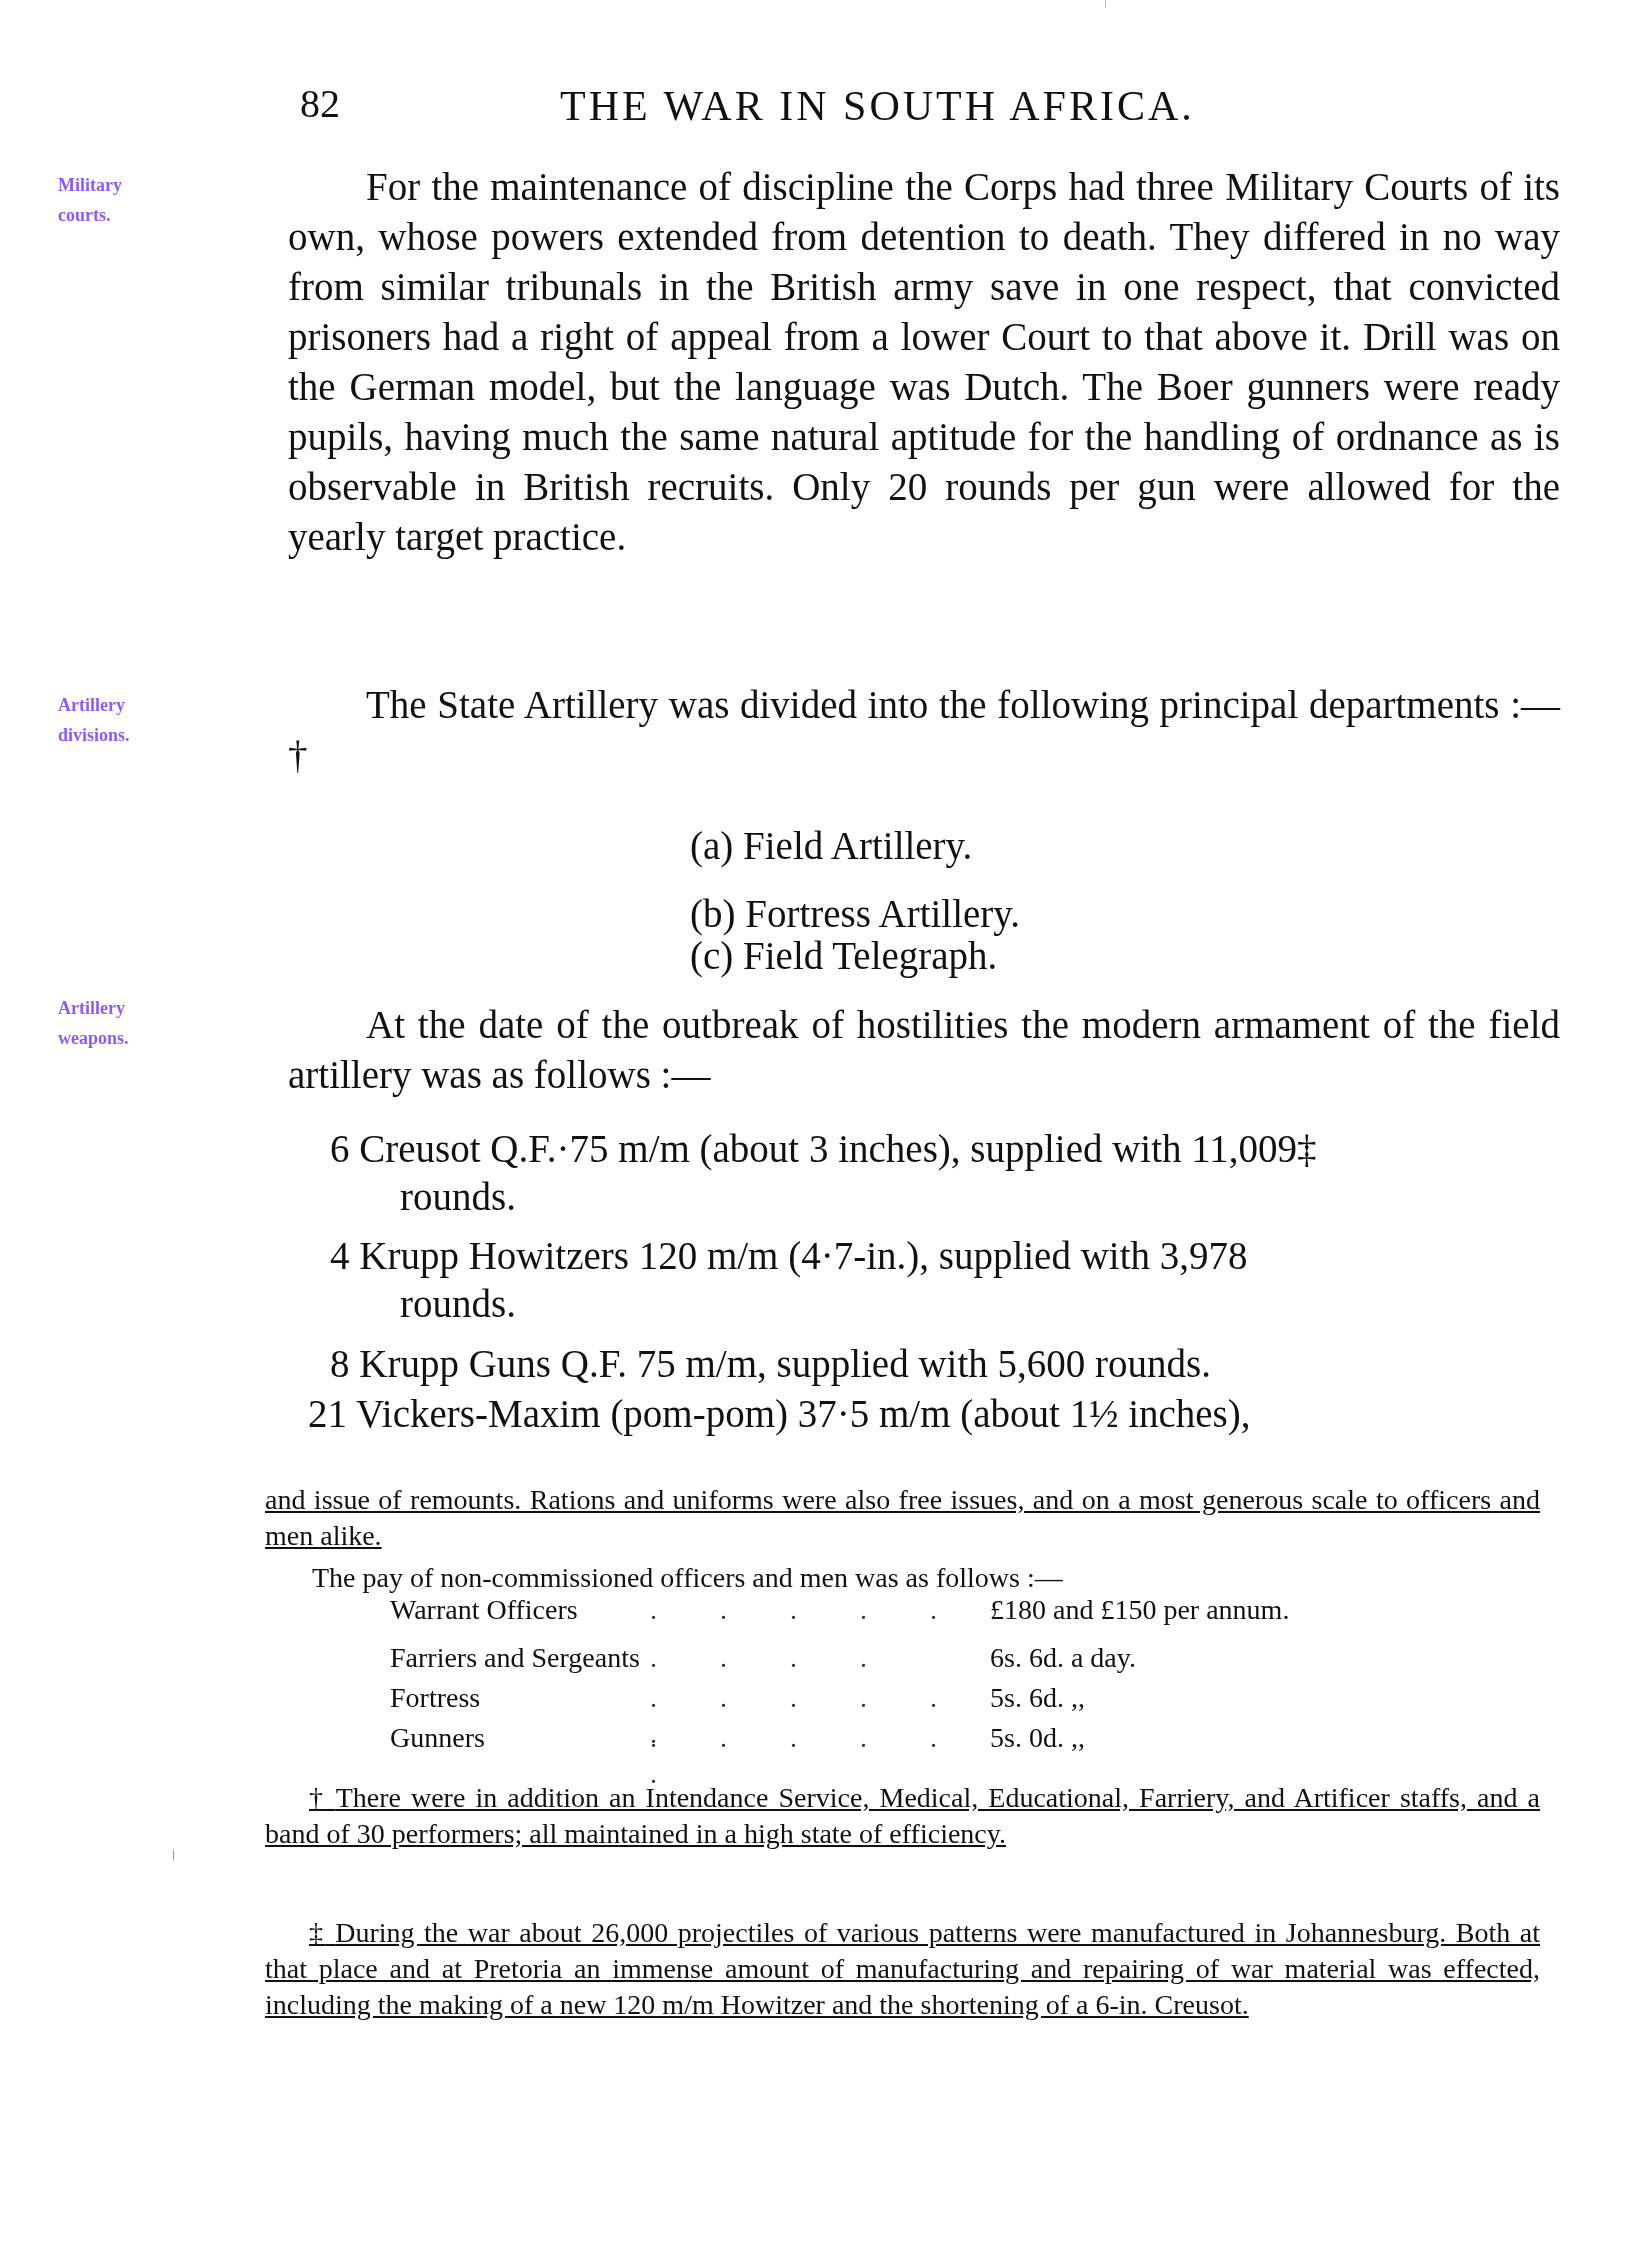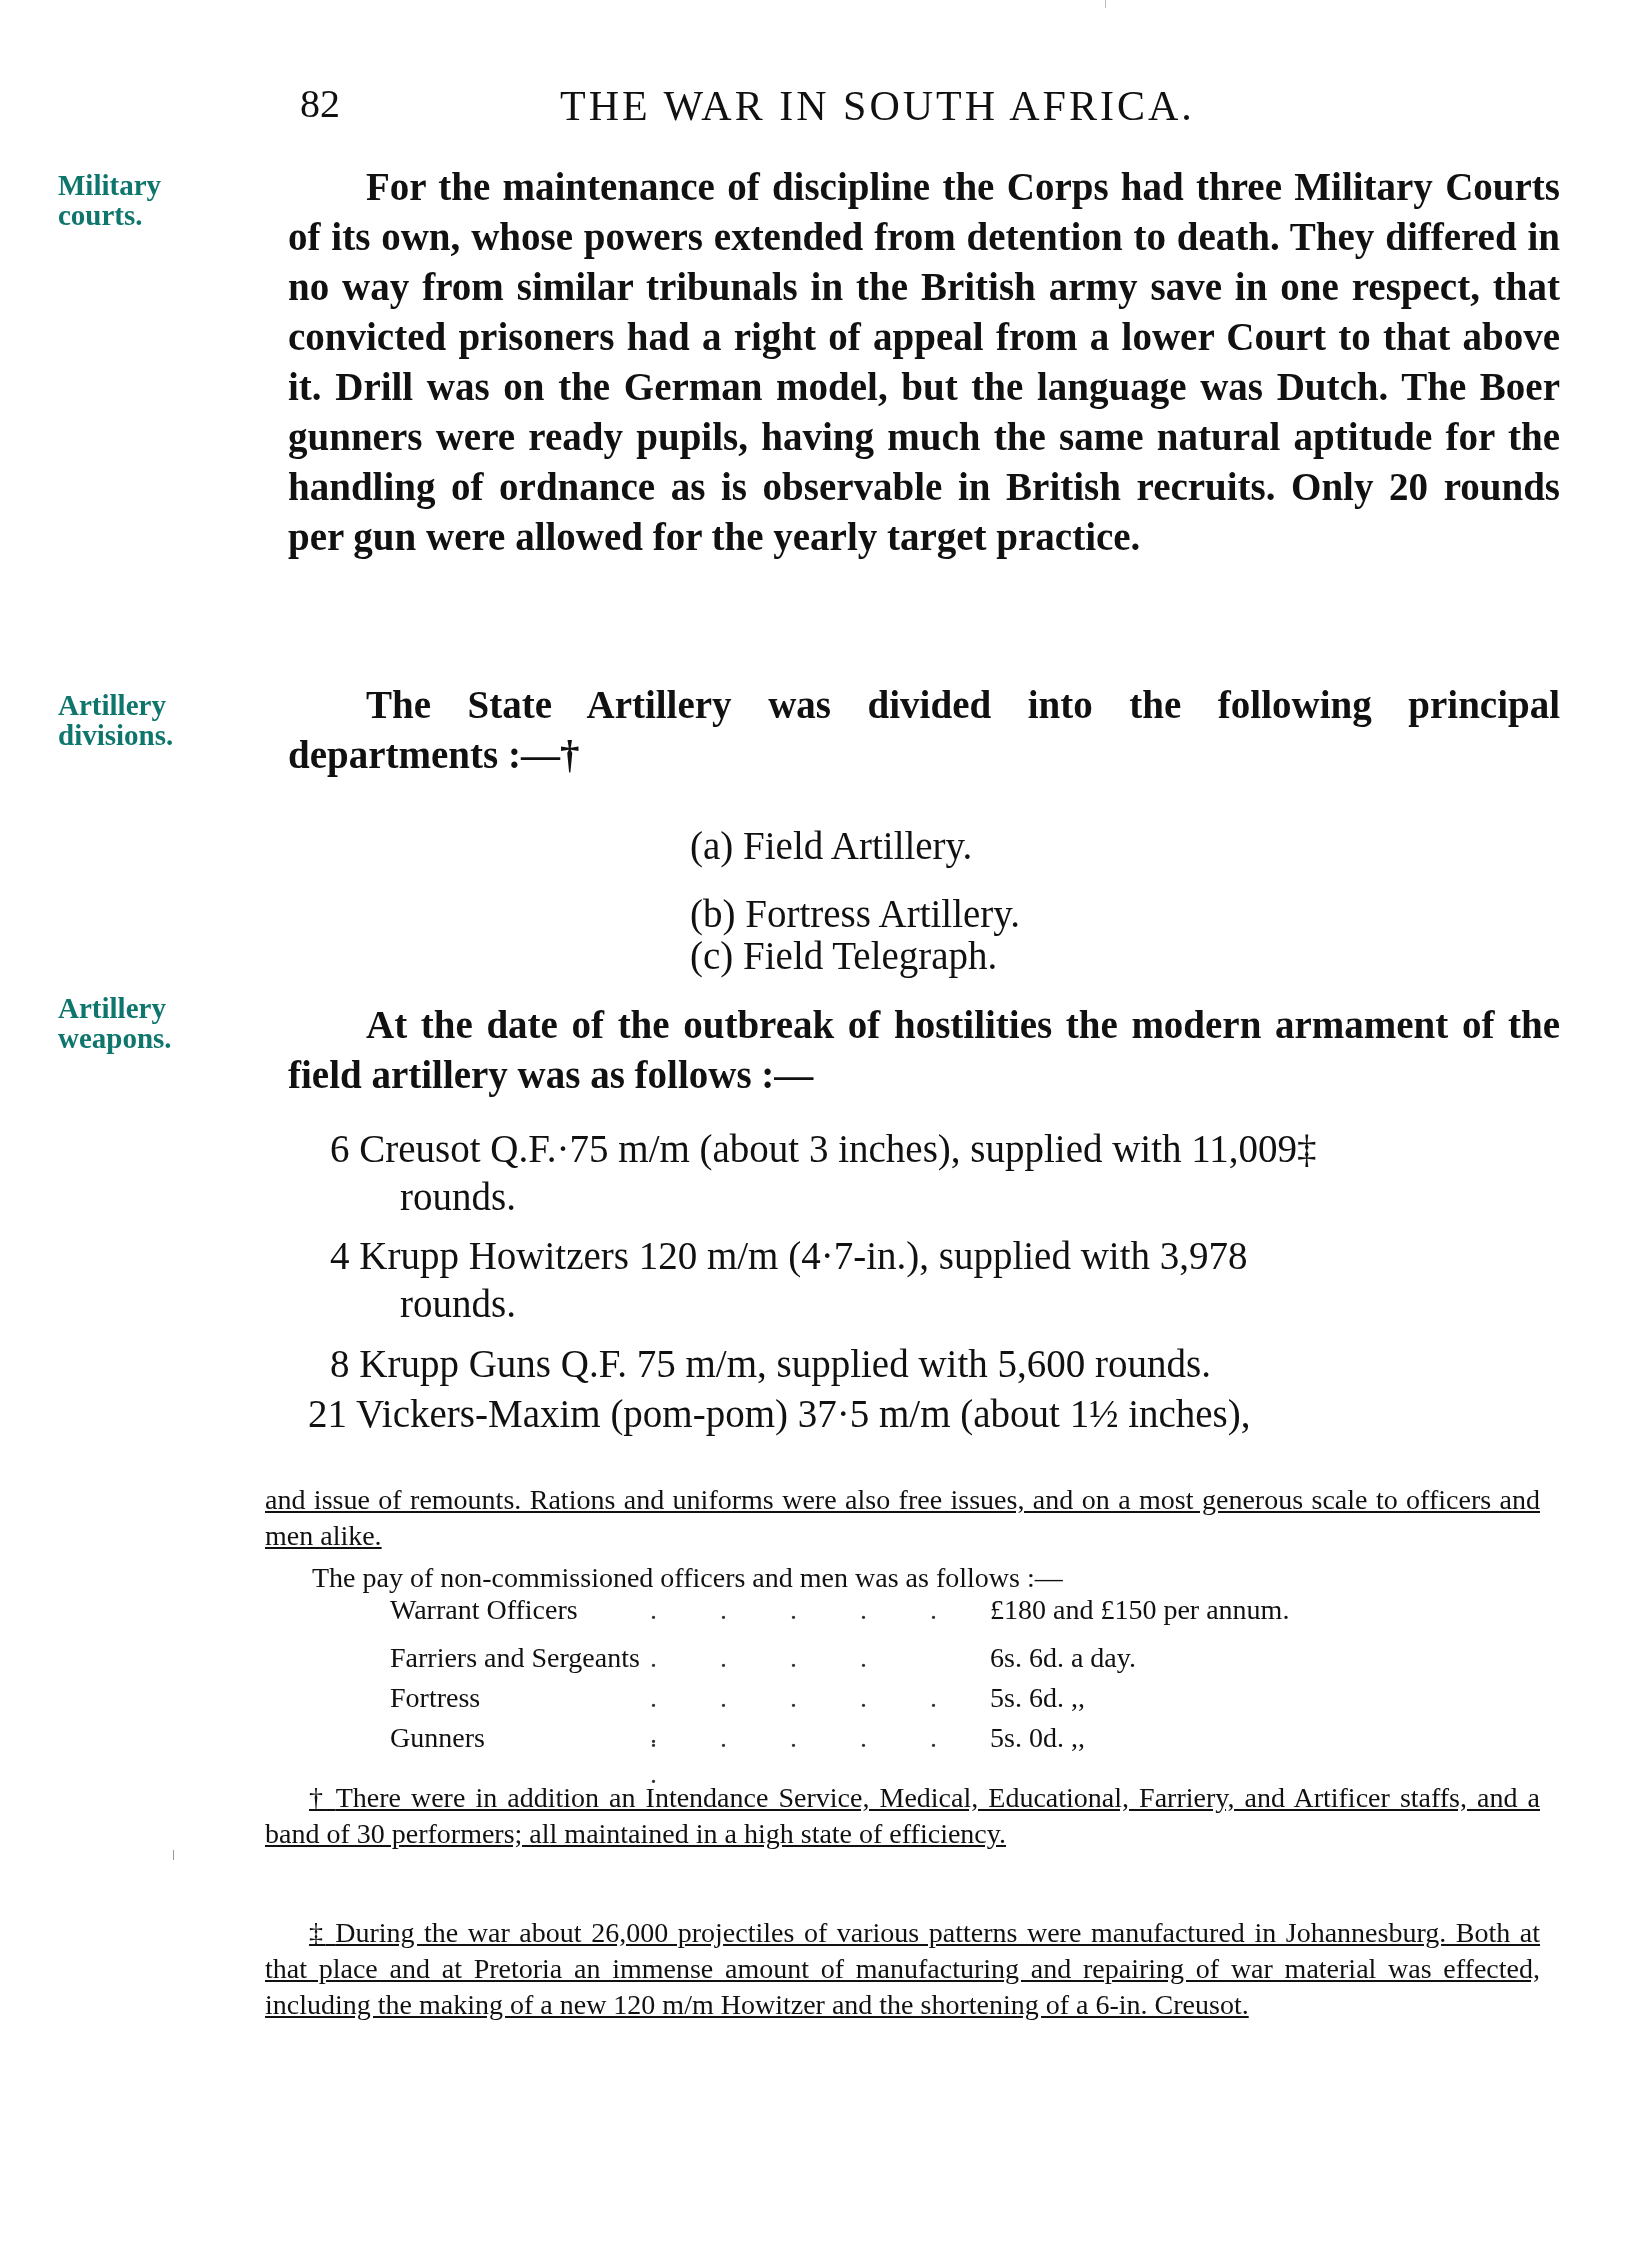--- a/index.html
+++ b/index.html
@@ -1,22 +1,22 @@
 <!DOCTYPE html>
 <html><head>
 <meta charset="utf-8">
 <style>
   html, body { margin: 0; padding: 0; background: #ffffff; }
   body { width: 1640px; height: 2256px; position: relative; overflow: hidden;
          font-family: "Liberation Serif", "DejaVu Serif", serif; color: #111; }
   .abs { position: absolute; }
   .page-number { left: 300px; top: 80px; font-size: 40px; }
   .running-head { left: 560px; top: 82px; font-size: 42px; letter-spacing: 3px; }
-  .margin-note { left: 58px; font-size: 29px; line-height: 30px; font-weight: bold; color: #0f766e; }
-  .body-text { left: 288px; width: 1272px; font-size: 39px; line-height: 50px; text-align: justify; font-weight: bold; }
+  .margin-note { left: 58px; font-size: 18px; line-height: 30px; font-weight: bold; color: #8b5cf6; }
+  .body-text { left: 288px; width: 1272px; font-size: 39px; line-height: 50px; text-align: justify; }
   .indent { text-indent: 78px; }
   .list-item { left: 690px; font-size: 39px; line-height: 52px; }
   .weapon { left: 330px; width: 1230px; font-size: 39px; line-height: 48px; text-align: justify; }
   .weapon .hang { display: block; padding-left: 70px; }
   .small { font-size: 28px; line-height: 36px; }
   .fn { left: 265px; width: 1275px; text-align: justify; text-decoration: underline; }
   .pay-row { left: 390px; width: 1120px; font-size: 28px; line-height: 36px; display: flex; }
   .pay-rank { width: 260px; white-space: nowrap; }
   .pay-dots { width: 340px; letter-spacing: 28px; color: #333; }
   .pay-val { white-space: nowrap; }

